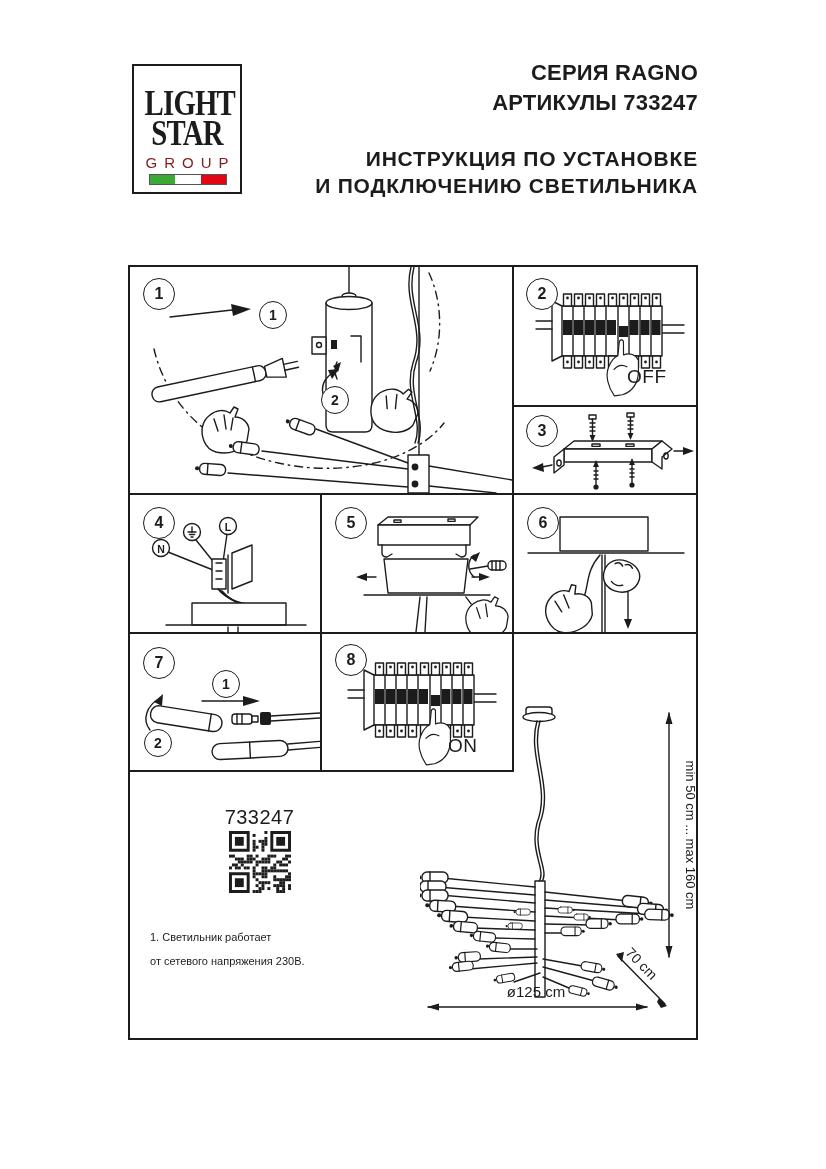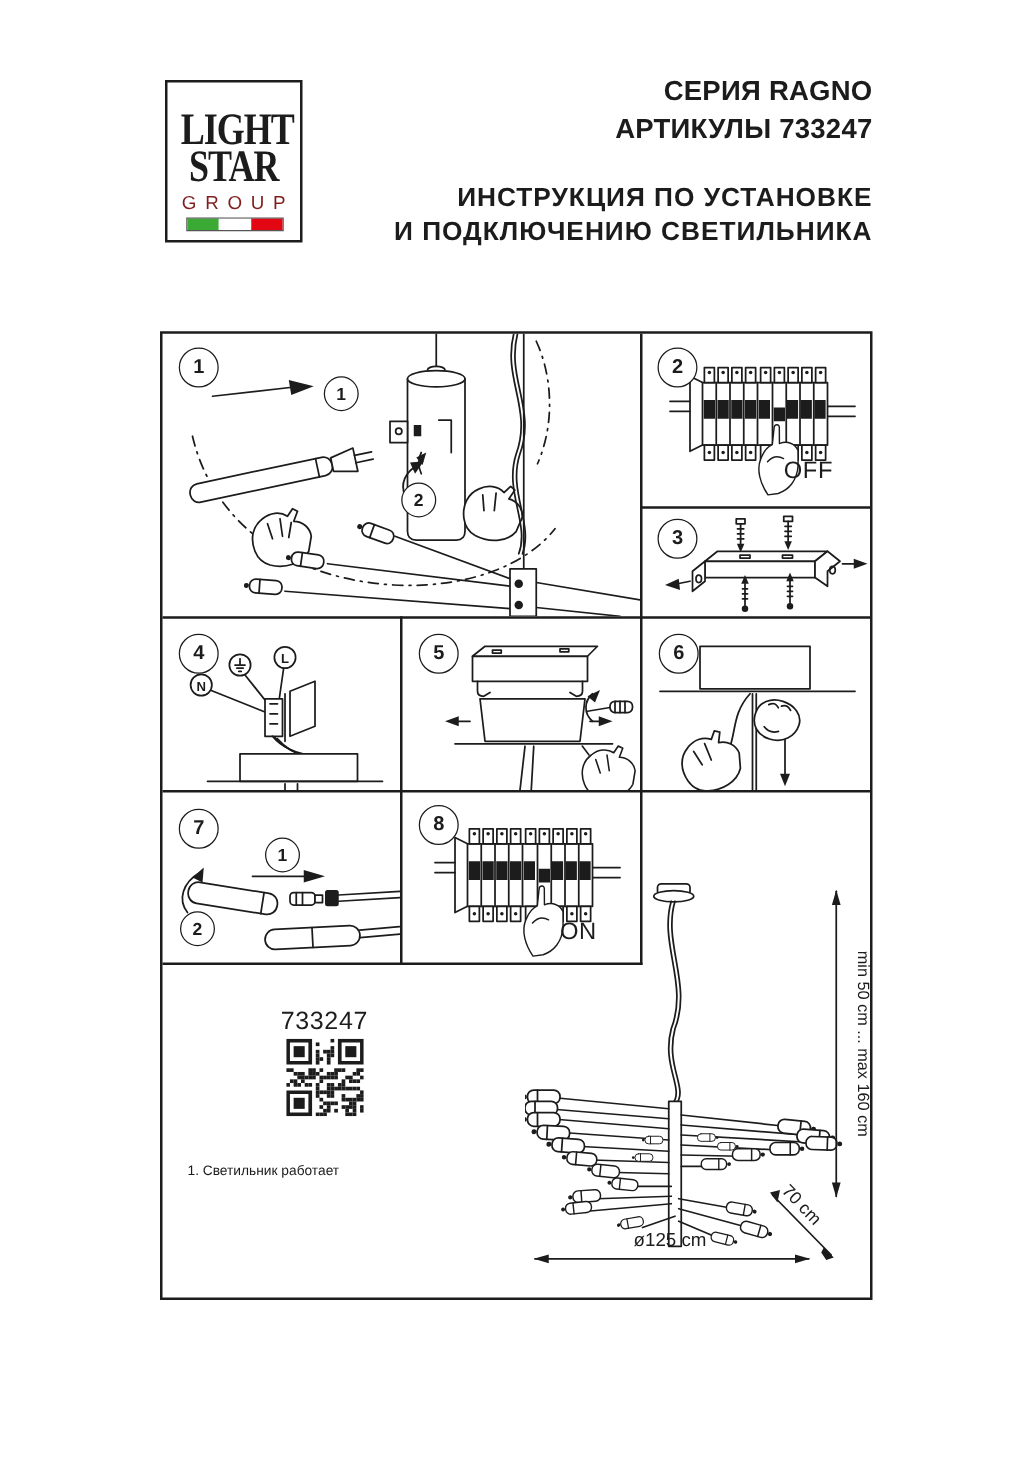--- a/index.html
+++ b/index.html
@@ -565,20 +565,21 @@
         <rect x="27" y="60" width="3" height="3"></rect>
         <rect x="30" y="60" width="3" height="3"></rect>
         <rect x="48" y="60" width="3" height="3"></rect>
         <rect x="51" y="60" width="3" height="3"></rect>
         <rect x="54" y="60" width="3" height="3"></rect>
       </g>
     </svg>
 
   <div class="notes">
     <div>1. Светильник работает</div>
+    <div>от сетевого напряжения 230В.</div>
   </div>
 
   <svg class="dims" style="position:absolute;left:420px;top:695px" width="280" height="345" viewBox="0 0 280 345">
 
     <rect class="ink wf" x="106" y="12" width="26" height="9" rx="3"></rect>
     <ellipse class="ink wf" cx="119" cy="22" rx="16" ry="4.5"></ellipse>
     <path class="ink" d="M117 26 C107 60 131 92 117 128 C109 158 128 176 118 188"></path>
     <path class="ink" d="M120 26 C110 60 134 92 120 128 C112 158 131 176 121 188"></path>
 
     <rect class="ink wf" x="115" y="186" width="10" height="116"></rect>

